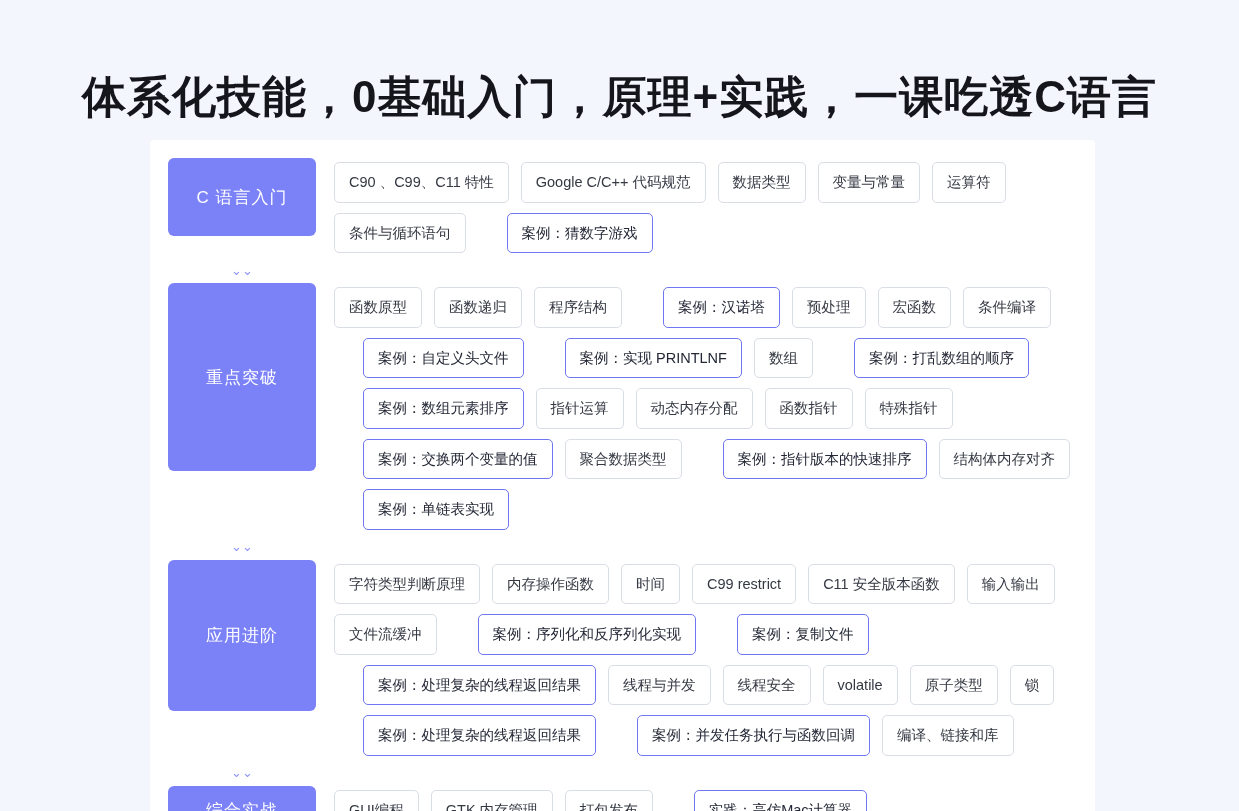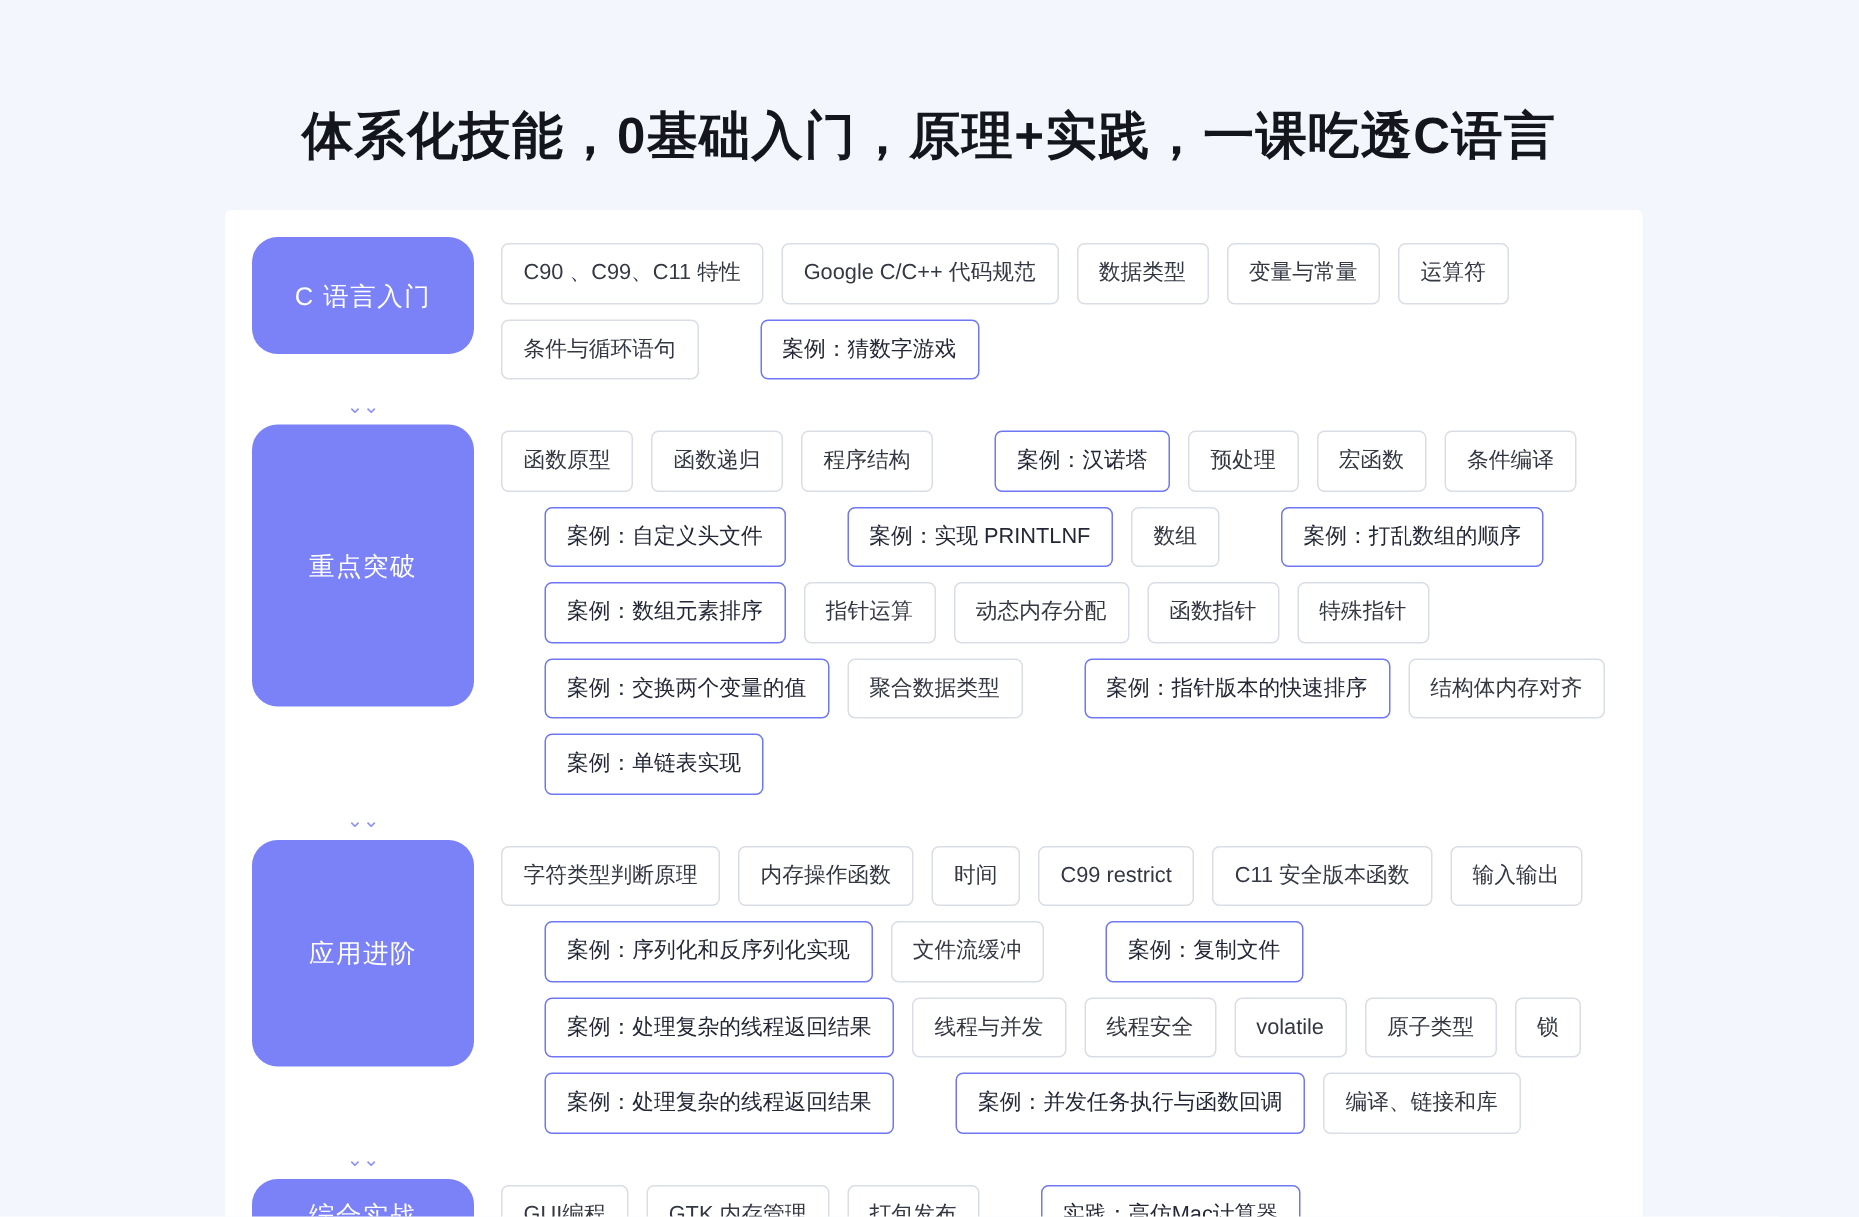--- a/index.html
+++ b/index.html
@@ -15,21 +15,21 @@
     overflow: hidden;
   }
   .page {
     position: relative;
     width: 1239px;
     height: 811px;
     box-sizing: border-box;
   }
   .title {
     text-align: center;
-    font-size: 34px;
+    font-size: 44px;
     font-weight: bold;
     letter-spacing: 1px;
     color: #14161c;
     padding-top: 68px;
     margin: 0;
   }
   .board {
     position: absolute;
     left: 150px;
     top: 140px;
@@ -41,21 +41,21 @@
   .row {
     display: flex;
     align-items: stretch;
     position: relative;
     padding: 0 18px 0 18px;
   }
   .stage {
     flex: 0 0 148px;
     width: 148px;
     background: #7b81f7;
-    border-radius: 17px;
+    border-radius: 6px;
     color: #ffffff;
     display: flex;
     align-items: center;
     justify-content: center;
     font-size: 17px;
     letter-spacing: 1px;
     font-weight: 400;
     margin-right: 18px;
   }
   .tags {
@@ -161,22 +161,22 @@
 
     <div class="row r3">
       <div class="stage">应用进阶</div>
       <div class="tags">
         <div class="tag">字符类型判断原理</div>
         <div class="tag">内存操作函数</div>
         <div class="tag">时间</div>
         <div class="tag">C99 restrict</div>
         <div class="tag">C11 安全版本函数</div>
         <div class="tag">输入输出</div>
+        <div class="tag">文件流缓冲</div>
         <div class="tag hl">案例：序列化和反序列化实现</div>
-        <div class="tag">文件流缓冲</div>
         <div class="tag hl">案例：复制文件</div>
         <div class="tag hl">案例：处理复杂的线程返回结果</div>
         <div class="tag">线程与并发</div>
         <div class="tag">线程安全</div>
         <div class="tag">volatile</div>
         <div class="tag">原子类型</div>
         <div class="tag">锁</div>
         <div class="tag hl">案例：处理复杂的线程返回结果</div>
         <div class="tag hl">案例：并发任务执行与函数回调</div>
         <div class="tag">编译、链接和库</div>

